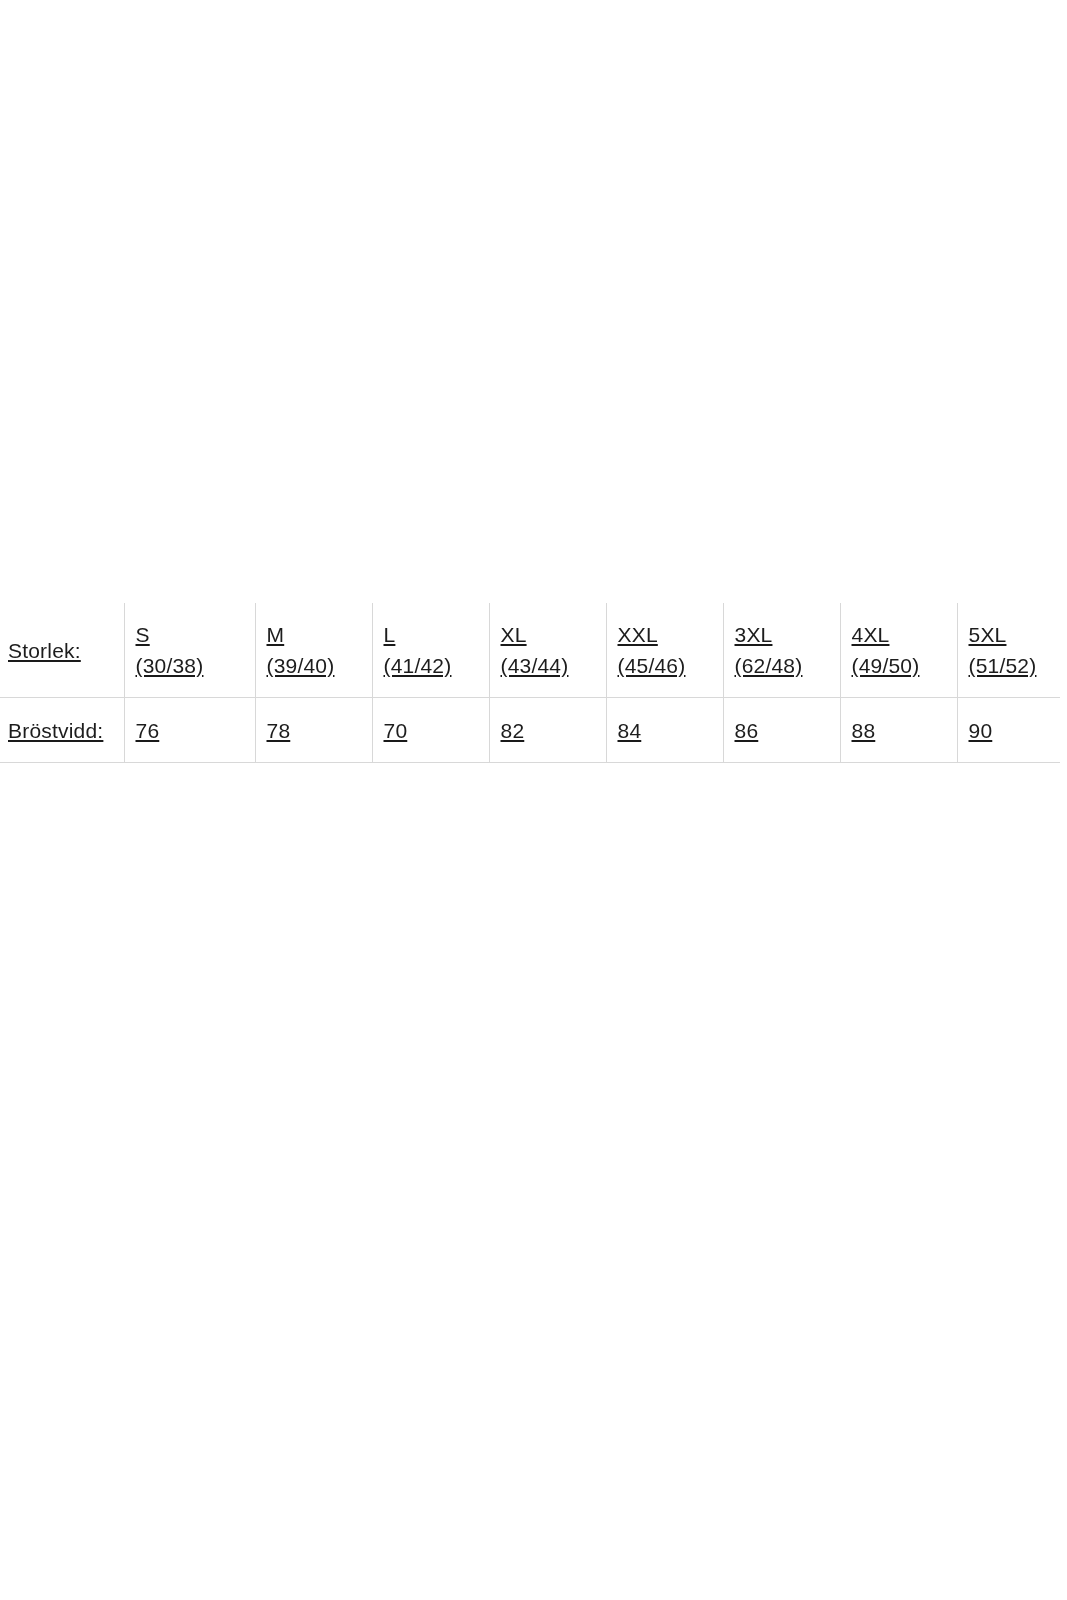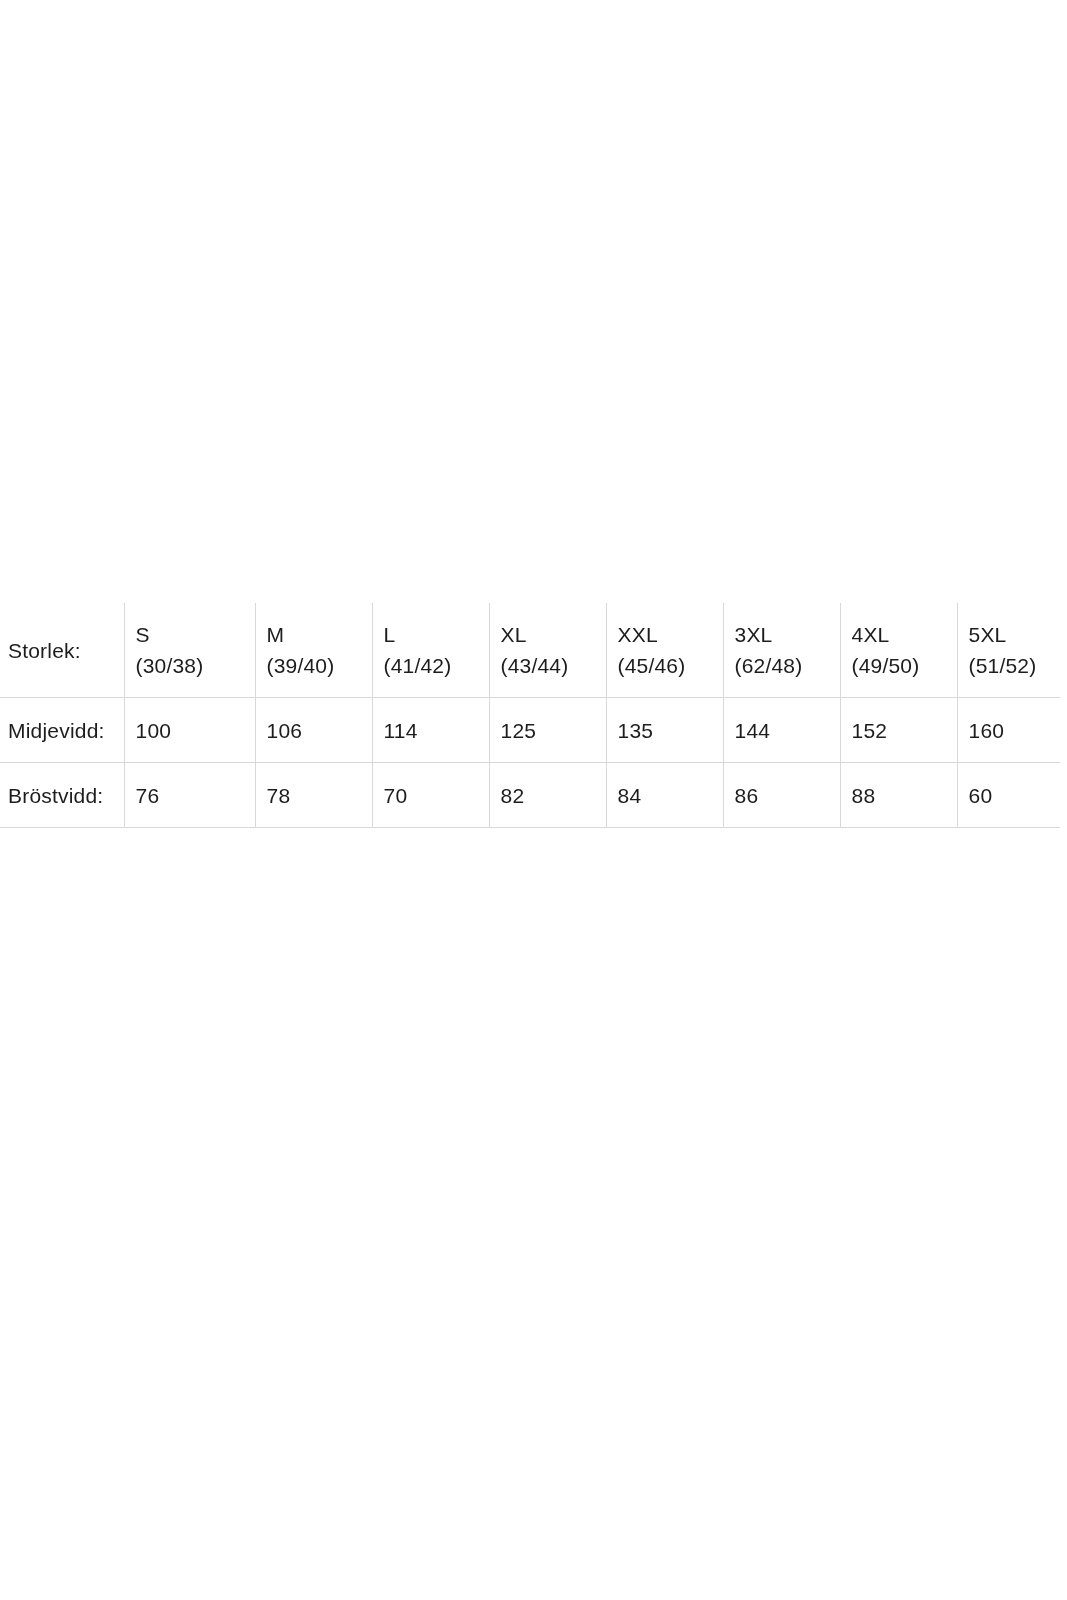--- a/index.html
+++ b/index.html
@@ -20,20 +20,21 @@
     position: absolute;
     left: 0px;
     top: 603px;
     width: 1042px;
   }
 
   table.size-table {
     border-collapse: collapse;
     width: 1042px;
     table-layout: fixed;
+    text-decoration: underline;
   }
 
   table.size-table td,
   table.size-table th {
     border-right: 1px solid #d8d8d8;
     border-bottom: 1px solid #d8d8d8;
     padding: 0 0 0 11px;
     vertical-align: middle;
     text-align: left;
     font-weight: normal;
@@ -120,36 +121,25 @@
           <span class="hdr-line">(49/50)</span>
         </th>
         <th>
           <span class="hdr-line">5XL</span>
           <span class="hdr-line">(51/52)</span>
         </th>
       </tr>
     </thead>
     <tbody>
       <tr>
-        <td>Midjevidd:</td>
-        <td>100</td>
-        <td>106</td>
-        <td>114</td>
-        <td>125</td>
-        <td>135</td>
-        <td>144</td>
-        <td>152</td>
-        <td>160</td>
-      </tr>
-      <tr>
         <td>Bröstvidd:</td>
         <td>76</td>
         <td>78</td>
         <td>70</td>
         <td>82</td>
         <td>84</td>
         <td>86</td>
         <td>88</td>
-        <td>60</td>
+        <td>90</td>
       </tr>
     </tbody>
   </table>
 </div>
 
 </body></html>

